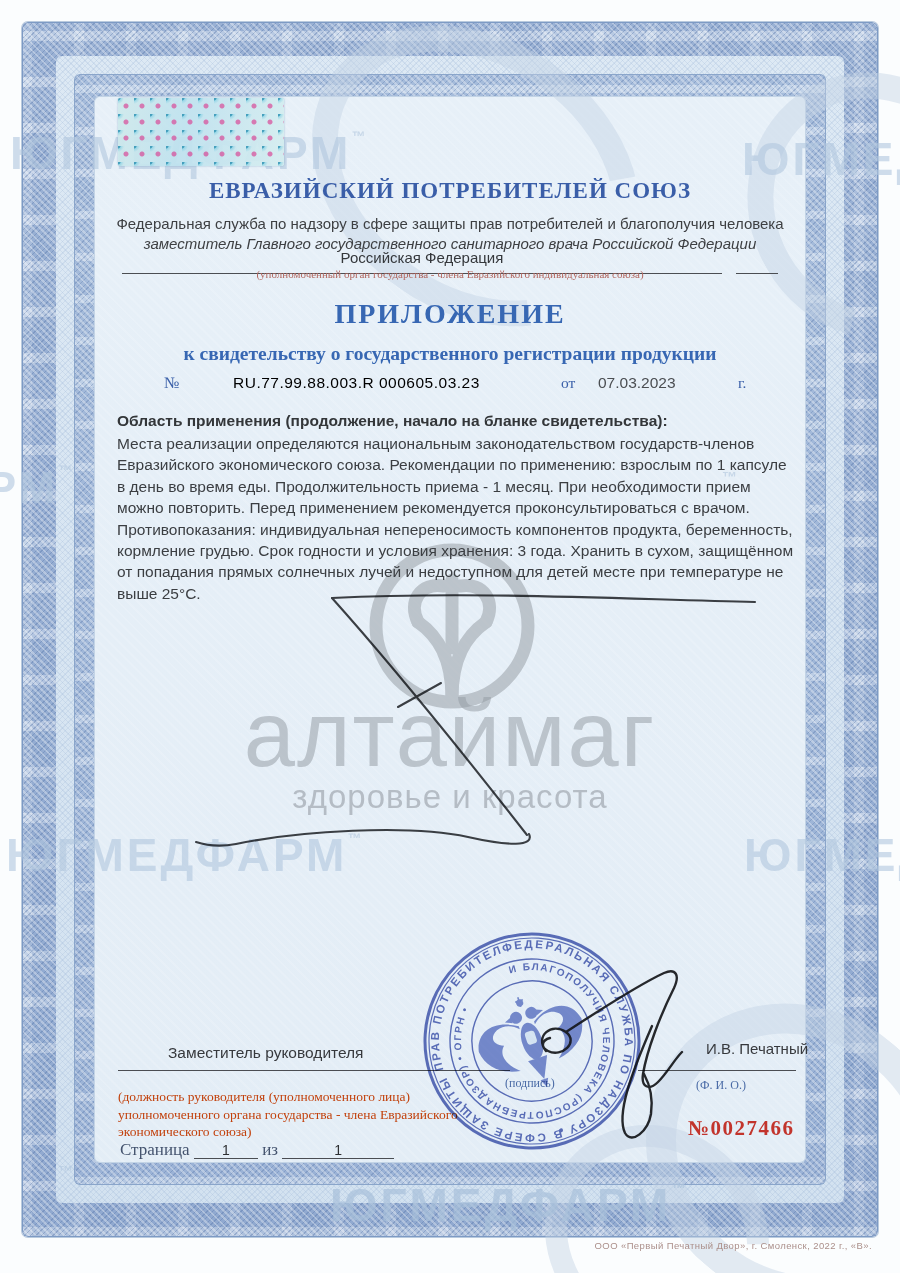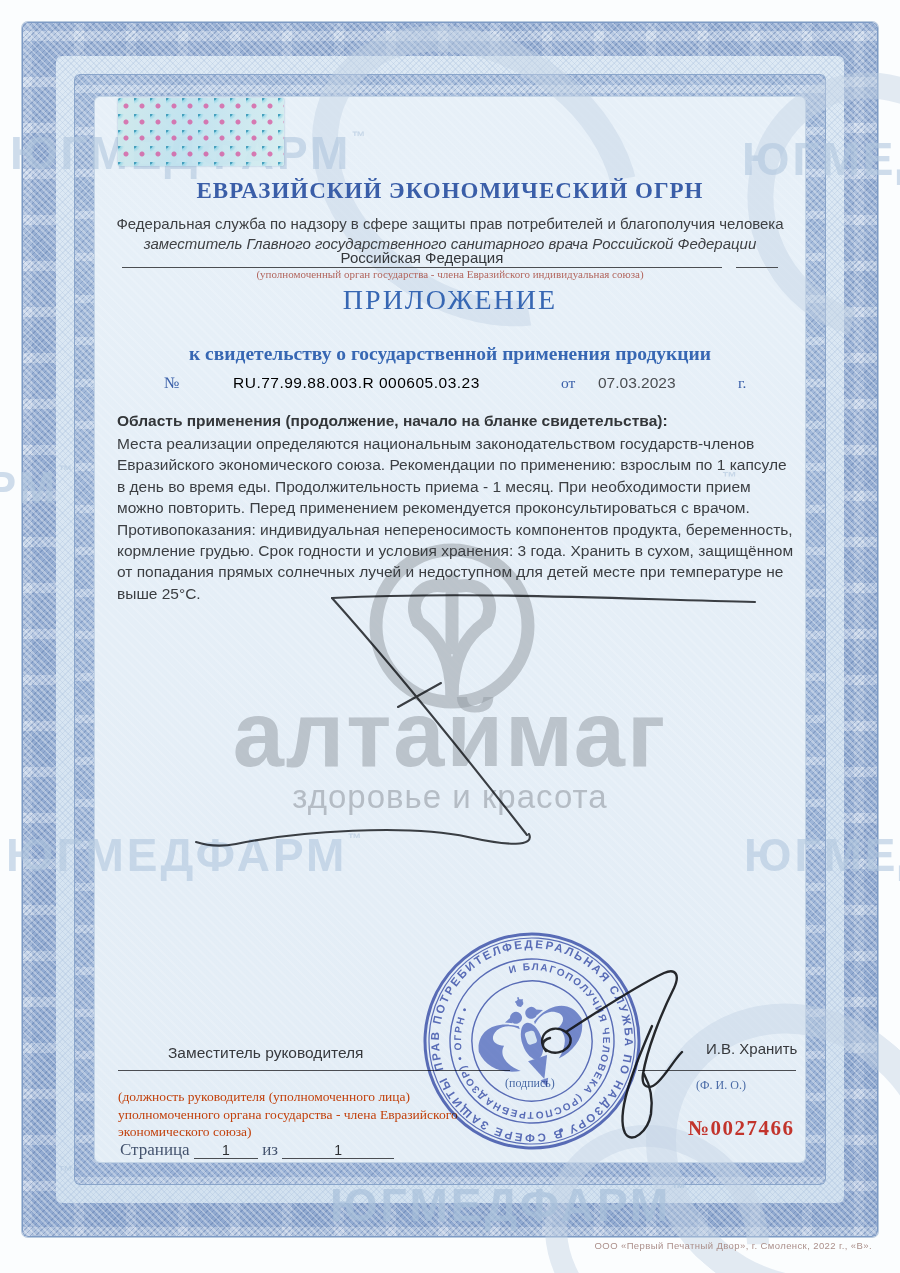--- a/index.html
+++ b/index.html
@@ -33,44 +33,44 @@
       repeating-linear-gradient(45deg, rgba(255,255,255,.14) 0 2px, transparent 2px 7px),
       linear-gradient(#e7f0f8,#e3edf6);
     box-shadow:inset 0 0 0 1px #c3d4e6;}
 
   
   .swoosh{position:absolute;border-radius:50%;border:26px solid rgba(196,211,229,.45);
           border-right-color:transparent;pointer-events:none;}
   .wm{position:absolute;color:rgba(176,198,222,.60);font-weight:bold;
       letter-spacing:3px;white-space:nowrap;pointer-events:none;}
   .wm .tm{font-size:14px;vertical-align:28px;letter-spacing:0;}
-  .wm-gray{position:absolute;color:rgba(148,155,163,.52);font-weight:bold;
+  .wm-gray{position:absolute;color:rgba(148,155,163,.52);font-weight:normal;
       white-space:nowrap;text-align:center;pointer-events:none;}
 
   
   .holo{position:absolute;left:118px;top:98px;width:166px;height:68px;border-radius:2px;
     background:
       radial-gradient(circle 2px at 8px 8px, rgba(215,70,150,.75) 0 2px, transparent 3px),
       radial-gradient(circle 5px at 0px 0px, rgba(30,140,175,.85) 0 2px, rgba(120,205,225,.6) 3px, transparent 6px),
       linear-gradient(100deg,#cfeaec,#bfe2ef 40%,#d6eef0);
     background-size:16px 16px,16px 16px,100% 100%;
     box-shadow:0 0 2px rgba(60,120,160,.5);opacity:.92;}
   .ctr{position:absolute;left:94px;width:712px;text-align:center;}
   .union-title{top:178px;font-size:23px;letter-spacing:1px;color:#3a5ea8;
                font-family:"Liberation Serif",serif;font-weight:bold;}
   .auth1{top:215px;font-size:15px;color:#3d3f42;}
   .auth2{top:235px;font-size:15px;color:#3d3f42;font-style:italic;}
   .country-wrap{top:249px;}
   .country{display:inline-block;width:600px;border-bottom:1.5px solid #4b4e52;
-           font-size:15px;color:#34373b;padding-bottom:1px;}
+           font-size:15px;color:#34373b;padding-bottom:7px;}
   .country-dash{display:inline-block;width:42px;border-bottom:1.5px solid #4b4e52;
            margin-left:14px;vertical-align:bottom;height:18px;}
   .country-note{top:268px;font-size:11px;color:#b2665e;font-family:"Liberation Serif",serif;}
-  .doc-title{top:284px;font-size:28px;letter-spacing:2px;color:#3767b3;
-             font-family:"Liberation Serif",serif;font-weight:normal;}
+  .doc-title{top:298px;font-size:28px;letter-spacing:2px;color:#3767b3;
+             font-family:"Liberation Serif",serif;font-weight:bold;}
   .doc-subtitle{top:343px;font-size:19.5px;color:#3767b3;
              font-family:"Liberation Serif",serif;font-weight:bold;}
 
   .regline{position:absolute;top:374px;left:94px;width:712px;height:22px;font-size:15.5px;}
   .regline .no{position:absolute;left:70px;color:#3b60a9;font-family:"Liberation Serif",serif;font-size:16px;}
   .regline .num{position:absolute;left:139px;color:#000000;letter-spacing:.5px;text-align:center;}
   .regline .ot{position:absolute;left:467px;color:#3b60a9;font-family:"Liberation Serif",serif;}
   .regline .date{position:absolute;left:504px;color:#4b4e52;}
   .regline .g{position:absolute;left:644px;color:#3b60a9;font-family:"Liberation Serif",serif;}
 
@@ -157,44 +157,44 @@
       <path d="M64,82 C54,62 66,42 90,46"></path>
       <path d="M132,82 C142,62 130,42 106,46"></path>
       <path d="M98,108 C98,80 98,60 98,40"></path>
     </g>
   </svg>
   <div class="wm-gray ctr alt-name">алтаймаг</div>
   <div class="wm-gray ctr alt-tag">здоровье и красота</div>
 
   <div class="holo"></div>
 
-  <div class="ctr union-title">ЕВРАЗИЙСКИЙ ЭКОНОМИЧЕСКИЙ ОГРН</div>
+  <div class="ctr union-title">ЕВРАЗИЙСКИЙ ПОТРЕБИТЕЛЕЙ СОЮЗ</div>
   <div class="ctr auth1">Федеральная служба по надзору в сфере защиты прав потребителей и благополучия человека</div>
   <div class="ctr auth2">заместитель Главного государственного санитарного врача Российской Федерации</div>
   <div class="ctr country-wrap">
     <span class="country">Российская Федерация</span><span class="country-dash"></span>
   </div>
   <div class="ctr country-note">(уполномоченный орган государства - члена Евразийского индивидуальная союза)</div>
 
   <div class="ctr doc-title">ПРИЛОЖЕНИЕ</div>
-  <div class="ctr doc-subtitle">к свидетельству о государственной применения продукции</div>
+  <div class="ctr doc-subtitle">к свидетельству о государственного регистрации продукции</div>
 
   <div class="regline">
     <span class="no">№</span>
     <span class="num">RU.77.99.88.003.R 000605.03.23</span>
     <span class="ot">от</span>
     <span class="date">07.03.2023</span>
     <span class="g">г.</span>
   </div>
 
   <div class="body-head">Область применения (продолжение, начало на бланке свидетельства):</div>
   <div class="body-text">Места реализации определяются национальным законодательством государств-членов Евразийского экономического союза. Рекомендации по применению: взрослым по 1 капсуле в день во время еды. Продолжительность приема - 1 месяц. При необходимости прием можно повторить. Перед применением рекомендуется проконсультироваться с врачом. Противопоказания: индивидуальная непереносимость компонентов продукта, беременность, кормление грудью. Срок годности и условия хранения: 3 года. Хранить в сухом, защищённом от попадания прямых солнечных лучей и недоступном для детей месте при температуре не выше 25°С.</div>
 
   <div class="sig-label">Заместитель руководителя</div>
-  <div class="sig-name">И.В. Хранить</div>
+  <div class="sig-name">И.В. Печатный</div>
   <div class="sig-line-l"></div>
   <div class="sig-line-r"></div>
   <div class="sign-note">(подпись)</div>
   <div class="fio-note">(Ф. И. О.)</div>
   <div class="pos-note">(должность руководителя (уполномоченного лица) уполномоченного органа государства - члена Евразийского экономического союза)</div>
   <div class="blank-no">№0027466</div>
   <div class="pageline">
     <span>Страница</span>
     <span class="blank blank1">1</span>
     <span>из</span>

